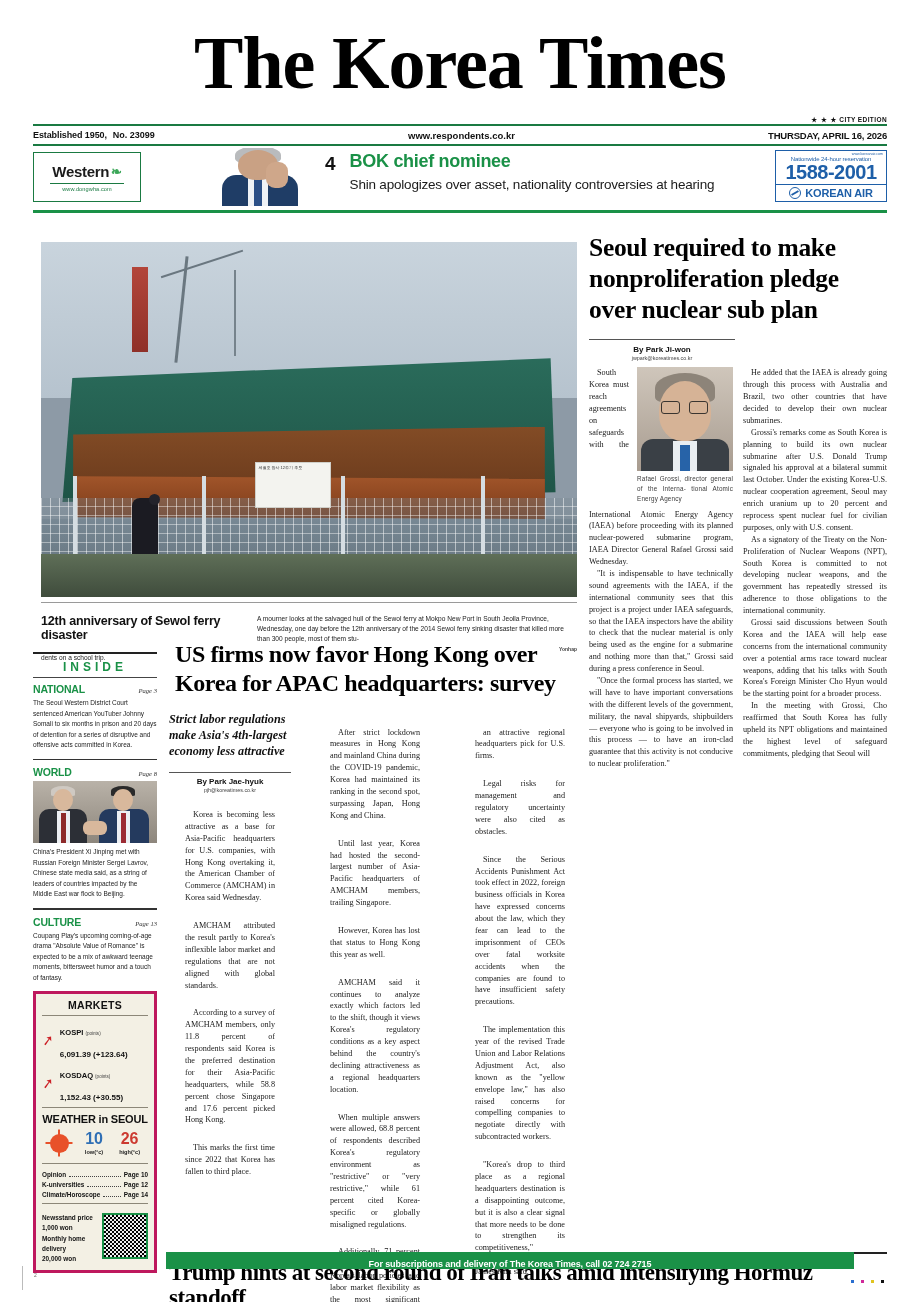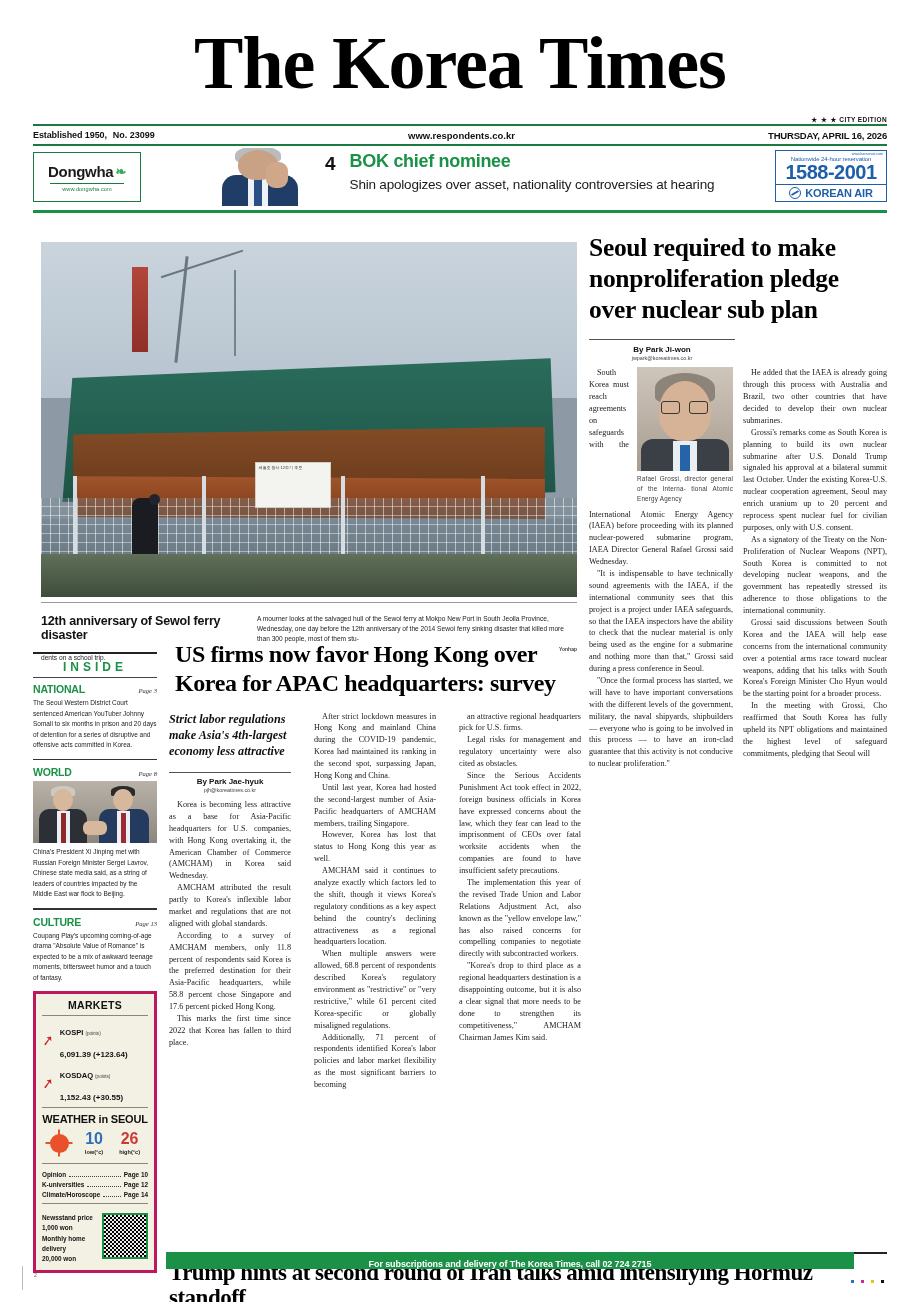--- a/index.html
+++ b/index.html
@@ -759,21 +759,21 @@
     text-align: center;
     margin-bottom: 6px;
   }
   .coltext {
     font-family: "Liberation Serif", serif;
     font-size: 8.2px;
     line-height: 1.45;
     text-align: justify;
     color: #1a1a1a;
   }
-  .coltext p { margin: 0; text-indent: 8px; }
+  .coltext p { margin: 16px; text-indent: 8px; }
 
   
   .trump {
     position: absolute;
     left: 136px; top: 1030px;
     width: 718px;
   }
   .trump-rule { height: 1.6px; background: #222; margin-bottom: 6px; }
   .trump-headline {
     font-family: "Liberation Serif", serif;
@@ -845,21 +845,21 @@
       <span class="established">Established 1950,</span><span class="issueno">No. 23099</span>
     </div>
     <div class="url">www.respondents.co.kr</div>
     <div class="date">THURSDAY, APRIL 16, 2026</div>
   </div>
   <div class="rule-green-bot"></div>
 
   <div class="adband">
     <div class="ad-logo">
       <div class="brand">
-        <span>Dongwha</span>
+        <span>Western</span>
         <span class="leaf">❧</span>
       </div>
       <div class="divider"></div>
       <div class="brand-url">www.dongwha.com</div>
     </div>
 
     <div class="ad-photo">
       <div class="suit"></div>
       <div class="shirt"></div>
       <div class="tie"></div>

